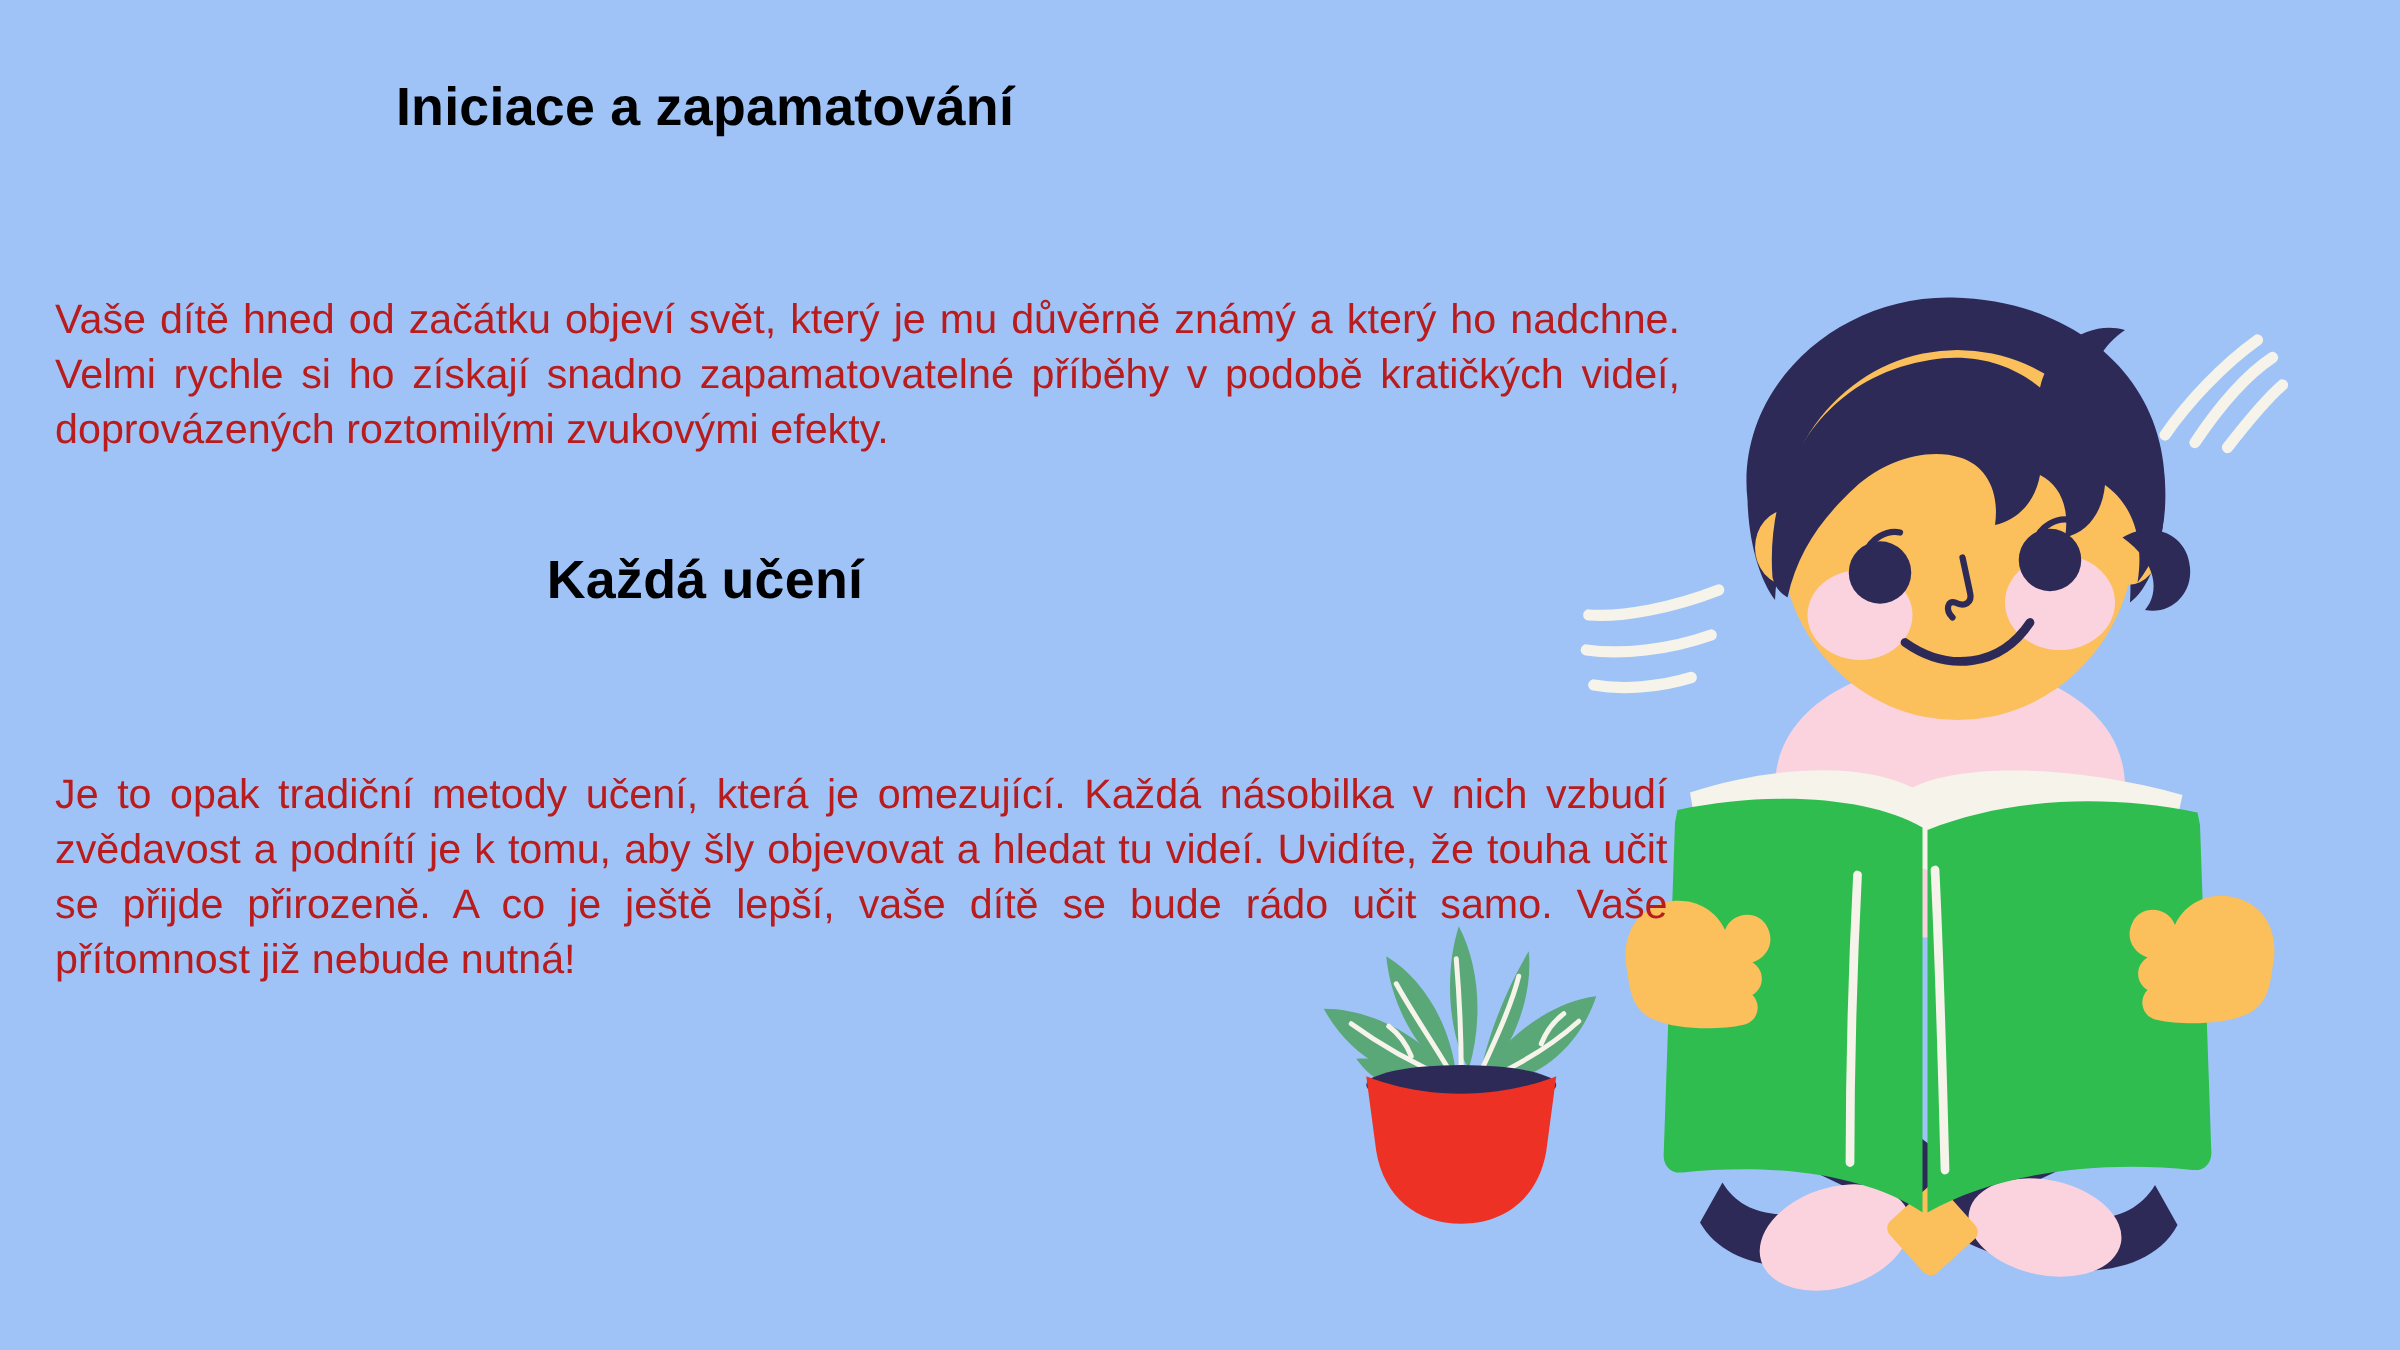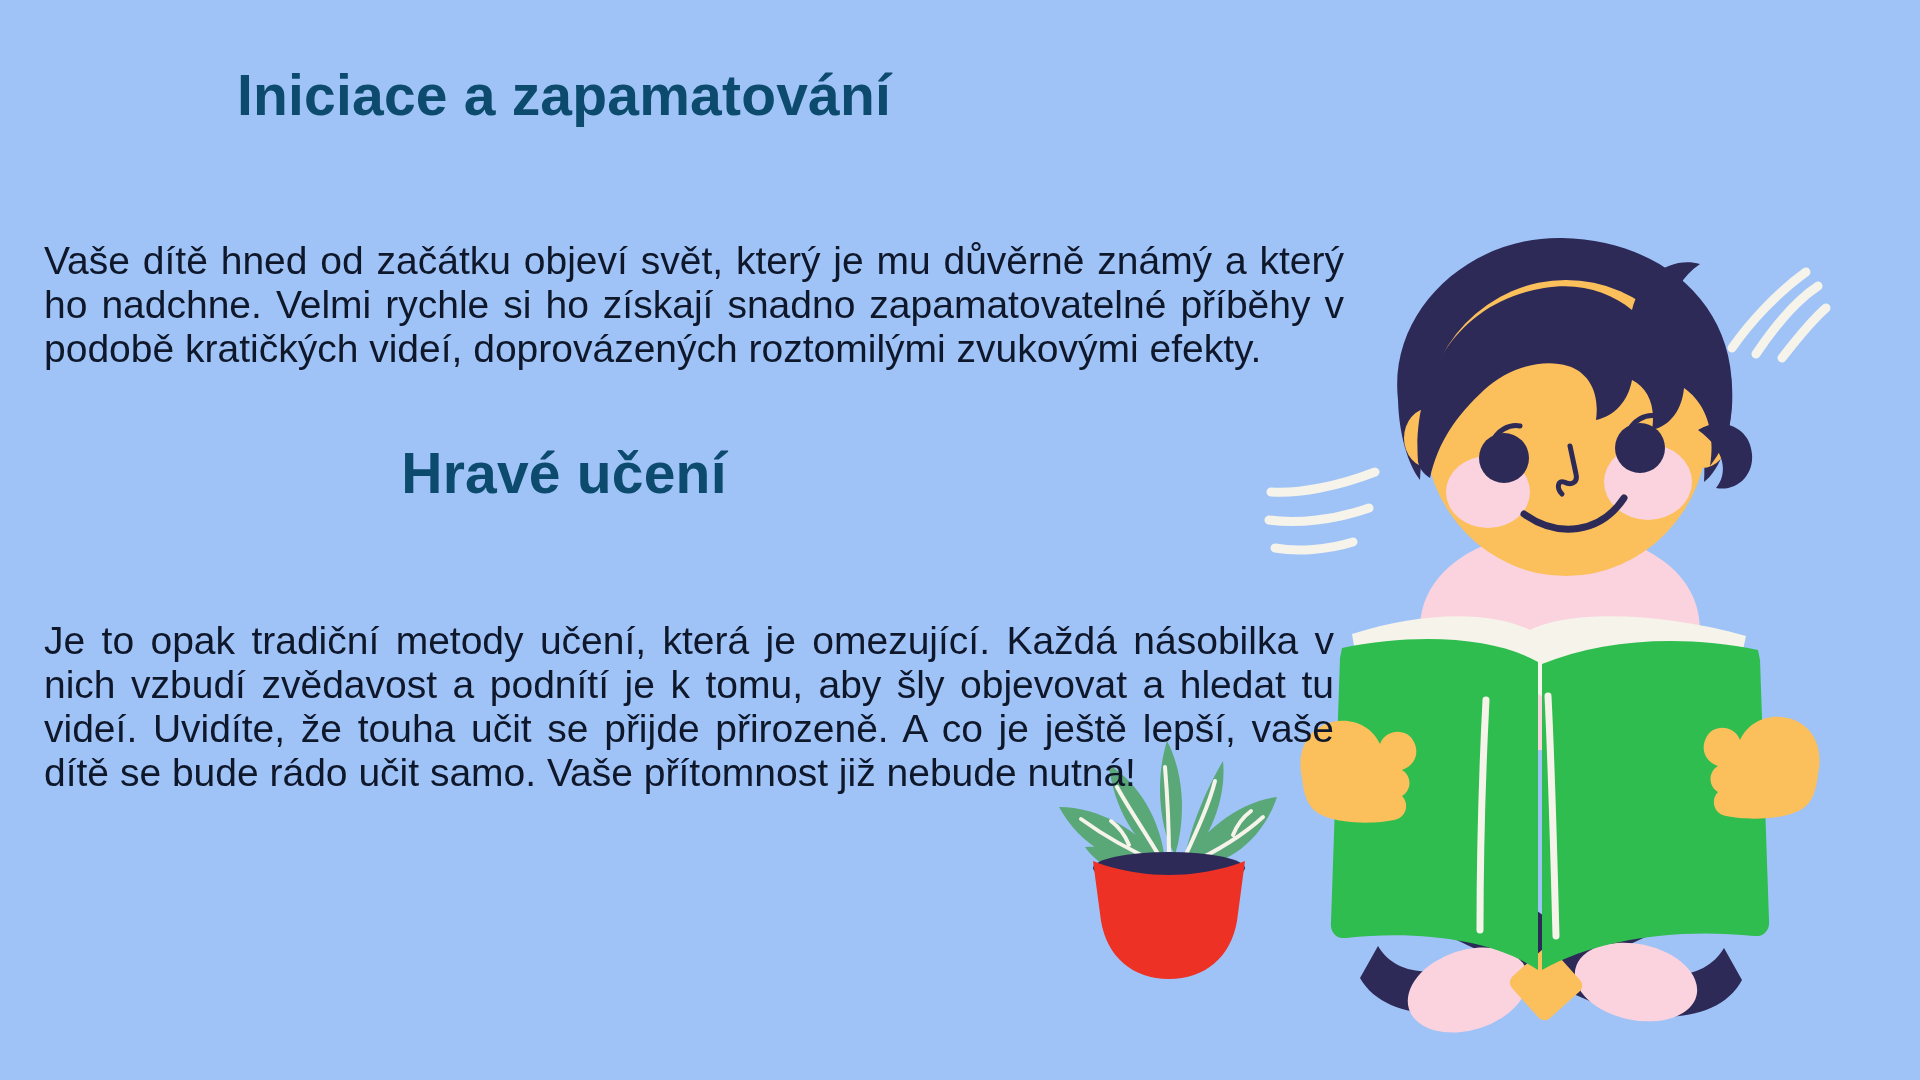--- a/index.html
+++ b/index.html
@@ -25,35 +25,35 @@
   }
 
   
   .text-col {
     position: absolute;
     left: 44px;
     top: 0;
     width: 1300px;
   }
   .heading {
-    color: #0c4a6e;
+    color: #000000;
     font-weight: bold;
-    font-size: 57px;
+    font-size: 43px;
     letter-spacing: 0.2px;
     text-align: center;
     width: 1040px;
     margin: 0;
   }
   #heading-1 { position: absolute; left: 0px; top: 62px; }
   #heading-2 { position: absolute; left: 0px; top: 440px; }
 
   .paragraph {
     position: absolute;
-    color: #0f172a;
-    font-size: 39px;
+    color: #b91c1c;
+    font-size: 33px;
     line-height: 44px;
     text-align: justify;
     text-justify: inter-word;
     width: 1300px;
   }
   #para-1 { left: 0px; top: 200px; width: 1300px; }
   #para-2 { left: 0px; top: 580px; width: 1290px; }
 
   
   .boy {
@@ -213,17 +213,17 @@
       <ellipse cx="114" cy="133" rx="76" ry="16" fill="#2D2A58"></ellipse>
 
       <path d="M38 126 C38 126 70 140 114 140 C158 140 190 126 190 126
                L182 186 C176 222 150 244 114 244 C78 244 52 222 46 186 Z" fill="#ED3124"></path>
     </svg>
   </div>
 
   <div class="text-col">
     <h1 id="heading-1" class="heading">Iniciace a zapamatování</h1>
     <p id="para-1" class="paragraph">Vaše dítě hned od začátku objeví svět, který je mu důvěrně známý a který ho nadchne. Velmi rychle si ho získají snadno zapamatovatelné příběhy v podobě kratičkých videí, doprovázených roztomilými zvukovými efekty.</p>
-    <h1 id="heading-2" class="heading">Hravé učení</h1>
+    <h1 id="heading-2" class="heading">Každá učení</h1>
     <p id="para-2" class="paragraph">Je to opak tradiční metody učení, která je omezující. Každá násobilka v nich vzbudí zvědavost a podnítí je k tomu, aby šly objevovat a hledat tu videí. Uvidíte, že touha učit se přijde přirozeně. A co je ještě lepší, vaše dítě se bude rádo učit samo. Vaše přítomnost již nebude nutná!</p>
   </div>
 
 </div>
 
 </body></html>

